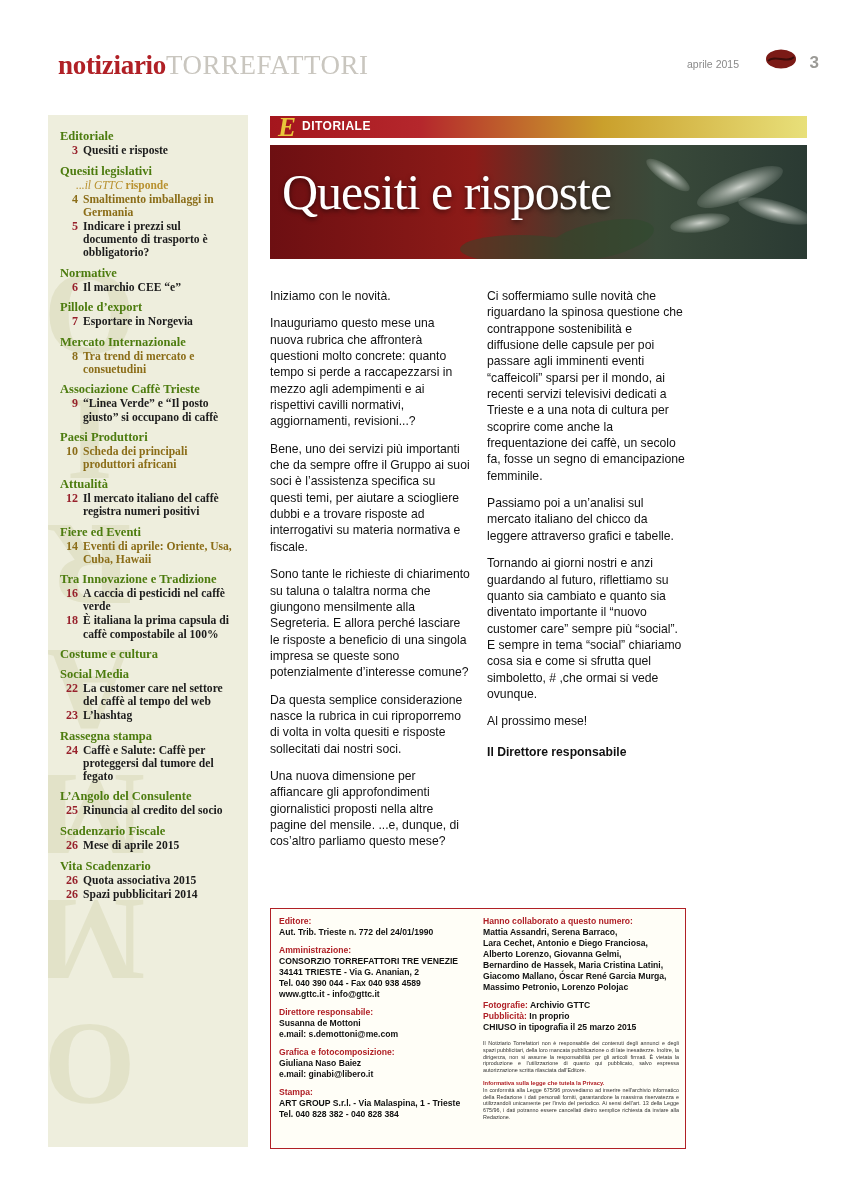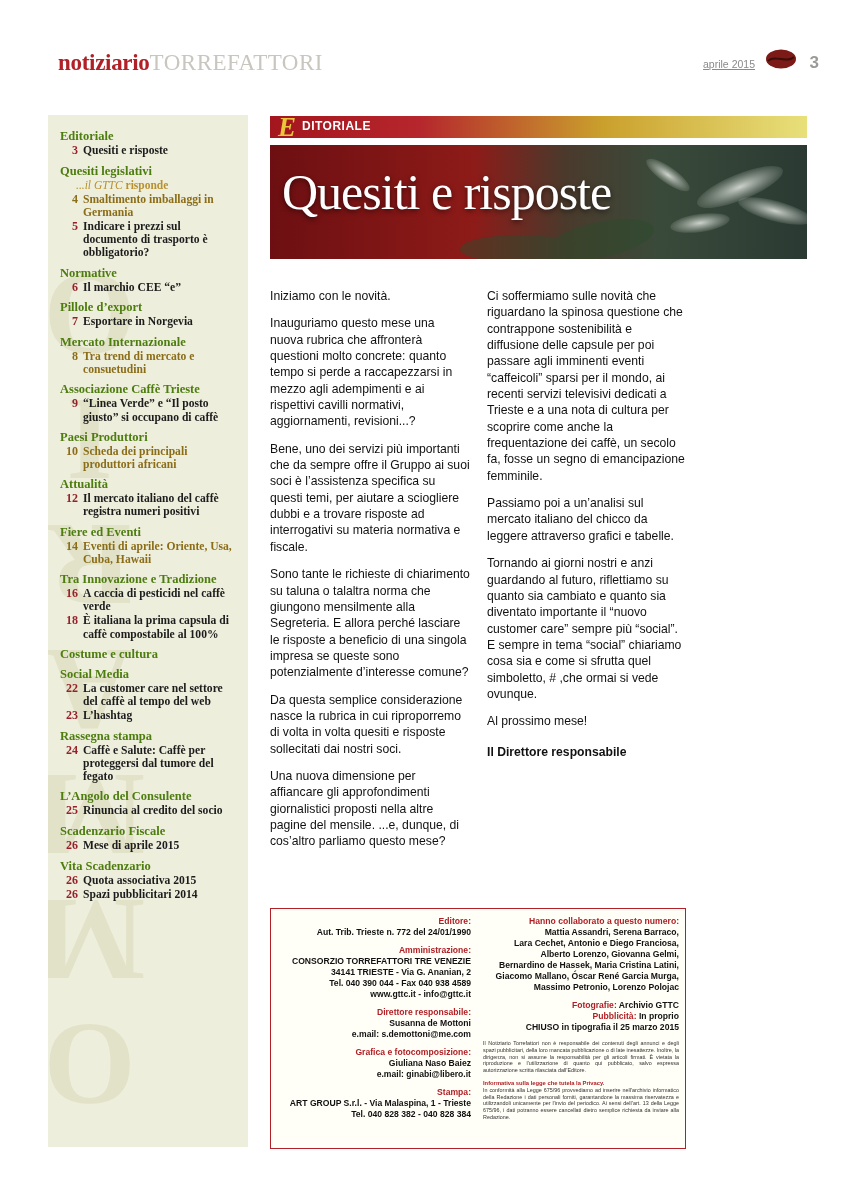--- a/index.html
+++ b/index.html
@@ -6,28 +6,28 @@
   body{
     width:855px;height:1200px;
     background:#ffffff;
     font-family:"Liberation Serif", serif;
     position:relative;
     overflow:hidden;
   }
   .mast-title{
     position:absolute; left:58px; top:50px;
     font-family:"Liberation Serif", serif;
-    font-size:23px; font-weight:bold; letter-spacing:-0.3px;
+    font-size:27px; font-weight:bold; letter-spacing:-0.3px;
   }
   .mast-title .w1{color:#b02026;}
   .mast-title .w2{color:#c9c6bf; font-weight:normal; letter-spacing:0.5px;}
   .mast-date{
-    position:absolute; right:100px; top:58px;
-    font-family:"Liberation Sans", sans-serif;
-    font-size:10.5px; color:#8a8a8a;text-decoration:underline;
+    position:absolute; right:116px; top:58px;
+    font-family:"Liberation Sans", sans-serif;
+    font-size:10.5px; color:#8a8a8a;
   }
   .mast-bean{
     position:absolute; right:58px; top:48px;
     width:32px;height:22px;
   }
   .mast-page{
     position:absolute; right:36px; top:53px;
     font-family:"Liberation Sans", sans-serif;
     font-size:17px; color:#9b9a96; font-weight:bold;
   }
@@ -136,21 +136,21 @@
   .colophon .left{
     position:absolute; left:8px; top:7px; width:192px;
     font-family:"Liberation Sans", sans-serif;
     font-size:8.6px; line-height:1.28; color:#111;
   }
   .colophon .right{
     position:absolute; left:212px; top:7px; width:196px;
     font-family:"Liberation Sans", sans-serif;
     font-size:8.6px; line-height:1.28; color:#111;
   }
-  .cblock{margin-bottom:7px;text-align:right;}
+  .cblock{margin-bottom:7px;}
   .chead{color:#b02026; font-weight:bold;}
   .cbold{font-weight:bold;}
   .fineprint{
     font-size:5.4px; line-height:1.25; color:#333; text-align:justify;
     margin-top:6px;
   }
   .fineprint .fphead{font-weight:bold; color:#b02026; font-size:5.8px;}
 </style>
 </head>
 <body>

